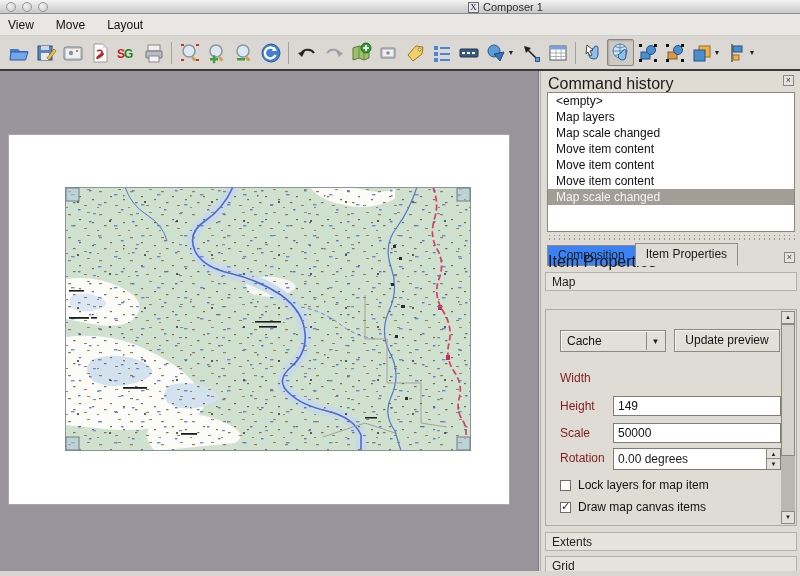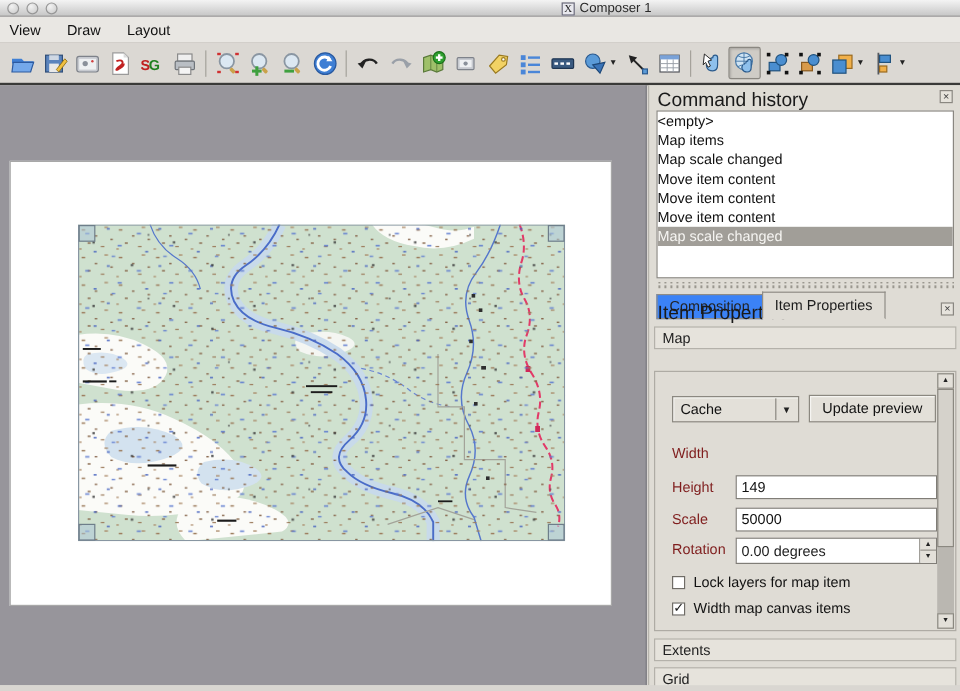--- a/index.html
+++ b/index.html
@@ -47,21 +47,21 @@
   #map-item { position:absolute; left:56px; top:52px; width:406px; height:264px; }
   #bottom-strip { position:absolute; left:0; top:571px; width:800px; height:5px; background:#d9d6d1; }
   
   #panel { position:absolute; left:540px; top:71px; width:260px; height:500px;
     background:#dfdcd5; border-left:1px solid #b6b3ac; }
   .panel-title { position:absolute; left:7px; font-size:16px; color:#1a1a1a; }
   .closebox { position:absolute; width:11px; height:11px; border:1px solid #8a8781; background:#e6e3dc;
     font-size:9px; line-height:9px; text-align:center; color:#444; }
   #ch-list { position:absolute; left:6px; top:21px; width:248px; height:140px; background:#ffffff;
     border:1px solid #8a8781; overflow:hidden; }
-  .ch-row { height:16px; line-height:16px; padding-left:0; font-size:12px; color:#111; }
+  .ch-row { height:16px; line-height:16px; padding-left:8px; font-size:12px; color:#111; }
   .ch-row.selected { background:#a19e98; color:#f6f5f2; }
   #ch-splitter { position:absolute; left:6px; top:164px; width:248px; height:6px;
     background-image:radial-gradient(circle, #9a978f 1px, transparent 1px);
     background-size:5px 4px; background-position:0 2px; }
   
   #tabs { position:absolute; left:6px; top:172px; height:23px; display:flex; align-items:flex-end; }
   .tab { padding:3px 10px 4px 10px; font-size:12px; border:1px solid #8f8c86; margin-right:-1px; }
   .tab.inactive { background:#3b82f6; color:#222; padding-top:2px; padding-bottom:3px; }
   .tab.active { background:#dfdcd5; border-bottom:1px solid #dfdcd5; position:relative; z-index:2; }
   
@@ -115,21 +115,21 @@
     <div class="traffic" id="tl2"></div>
     <div class="traffic" id="tl3"></div>
     <div id="win-title">
       <span class="x11icon">X</span>
       <span>Composer 1</span>
     </div>
   </div>
 
   <div id="menubar">
     <span class="menu-item">View</span>
-    <span class="menu-item">Draw</span>
+    <span class="menu-item">Move</span>
     <span class="menu-item">Layout</span>
   </div>
 
   <div id="toolbar">
     <div class="tbtn">
       <svg width="22" height="22">
           <path d="M2 7h8l2 2h8v2H2z" fill="#3f7fd4"></path>
           <path d="M3 10h17l-2.5 8H2z" fill="#74a8ea" stroke="#2c5aa0" stroke-width="1"></path>
         </svg>
     </div>
@@ -425,21 +425,21 @@
       </div>
     </div>
   </div>
 
   <div id="panel">
     <div class="panel-title" style="top:4px">Command history</div>
     <div class="closebox" style="right:6px; top:4px">×</div>
 
     <div id="ch-list">
       <div class="ch-row">&lt;empty&gt;</div>
-      <div class="ch-row">Map items</div>
+      <div class="ch-row">Map layers</div>
       <div class="ch-row">Map scale changed</div>
       <div class="ch-row">Move item content</div>
       <div class="ch-row">Move item content</div>
       <div class="ch-row">Move item content</div>
       <div class="ch-row selected">Map scale changed</div>
     </div>
     <div id="ch-splitter"></div>
 
     <div id="tabs">
       <div class="tab inactive">Composition</div>
@@ -481,21 +481,21 @@
           </div>
         </div>
       </div>
 
       <div class="cbrow" id="cb1">
         <span class="cb" data-checked="false"></span>
         <span class="cb-label">Lock layers for map item</span>
       </div>
       <div class="cbrow" id="cb2">
         <span class="cb" data-checked="true"></span>
-        <span class="cb-label">Width map canvas items</span>
+        <span class="cb-label">Draw map canvas items</span>
       </div>
 
       <div id="vscroll">
         <div class="sbtn" id="sb-up">▲</div>
         <div id="sb-thumb"></div>
         <div class="sbtn" id="sb-dn">▼</div>
       </div>
     </div>
 
     <div class="sect-header" id="hdr-ext">Extents</div>

